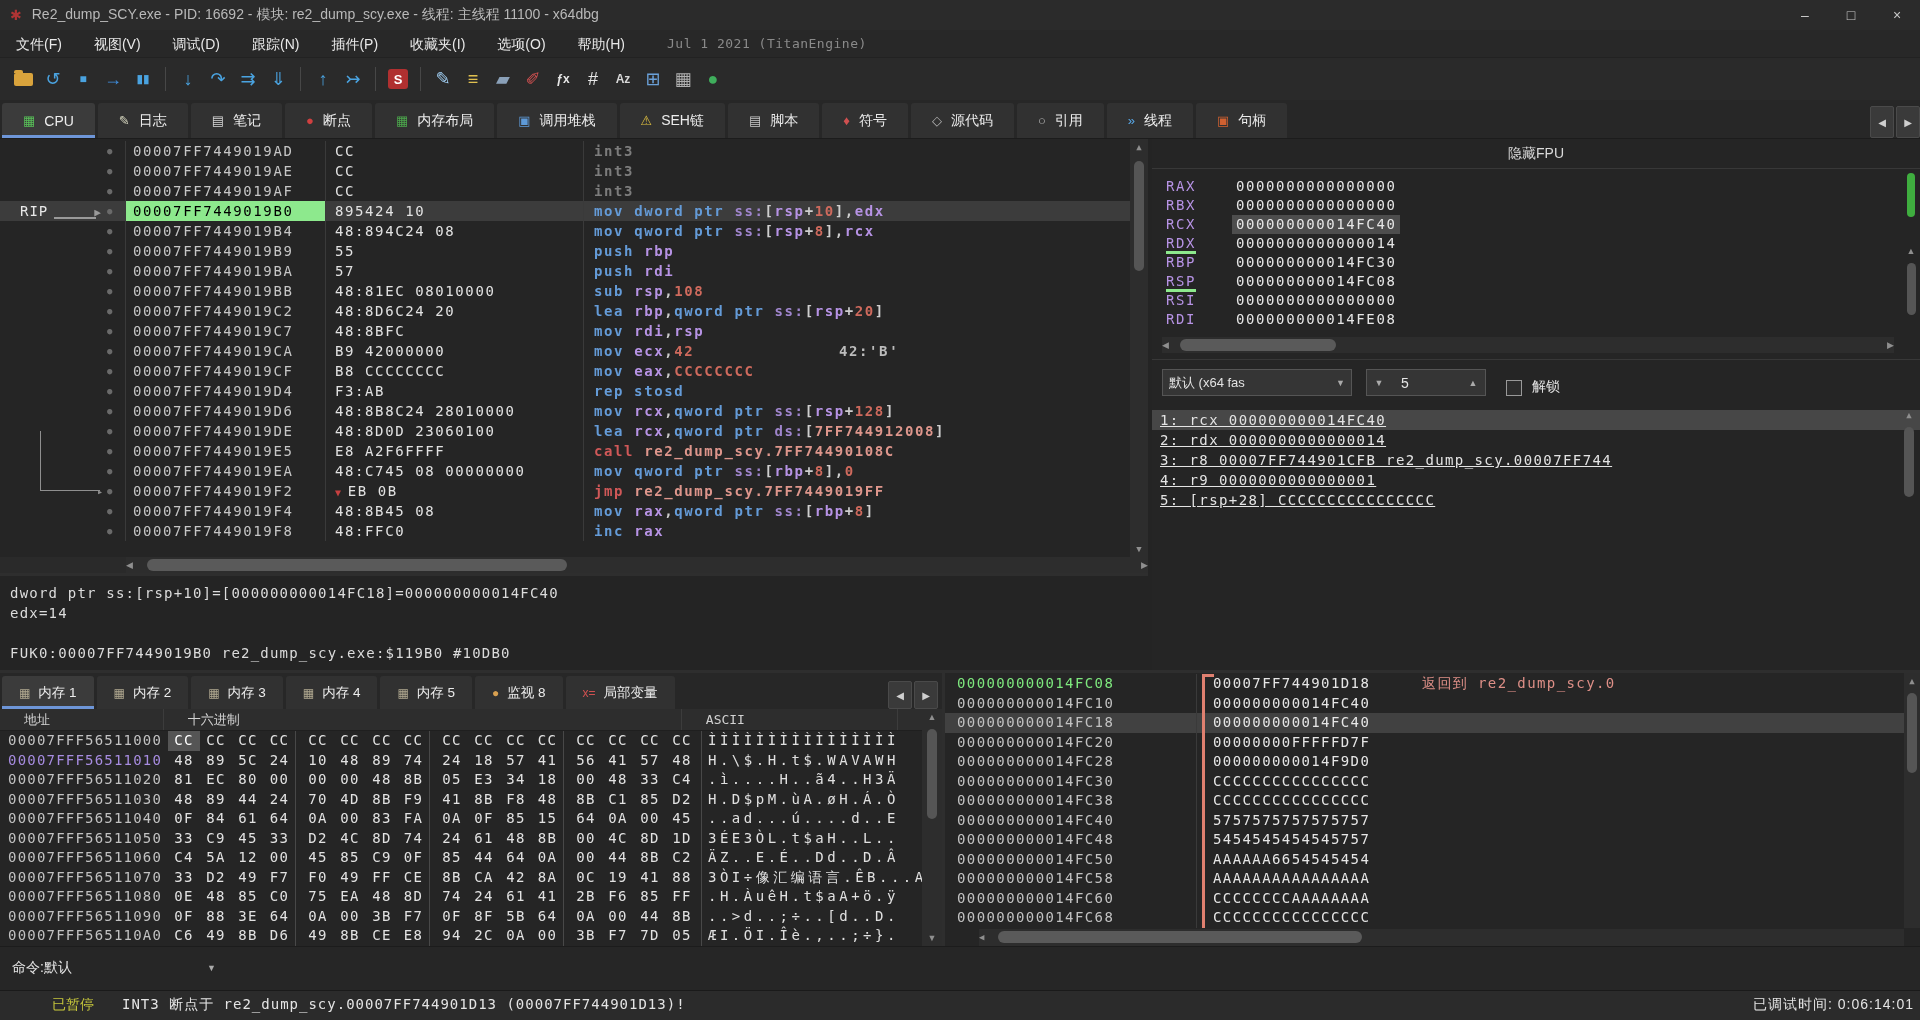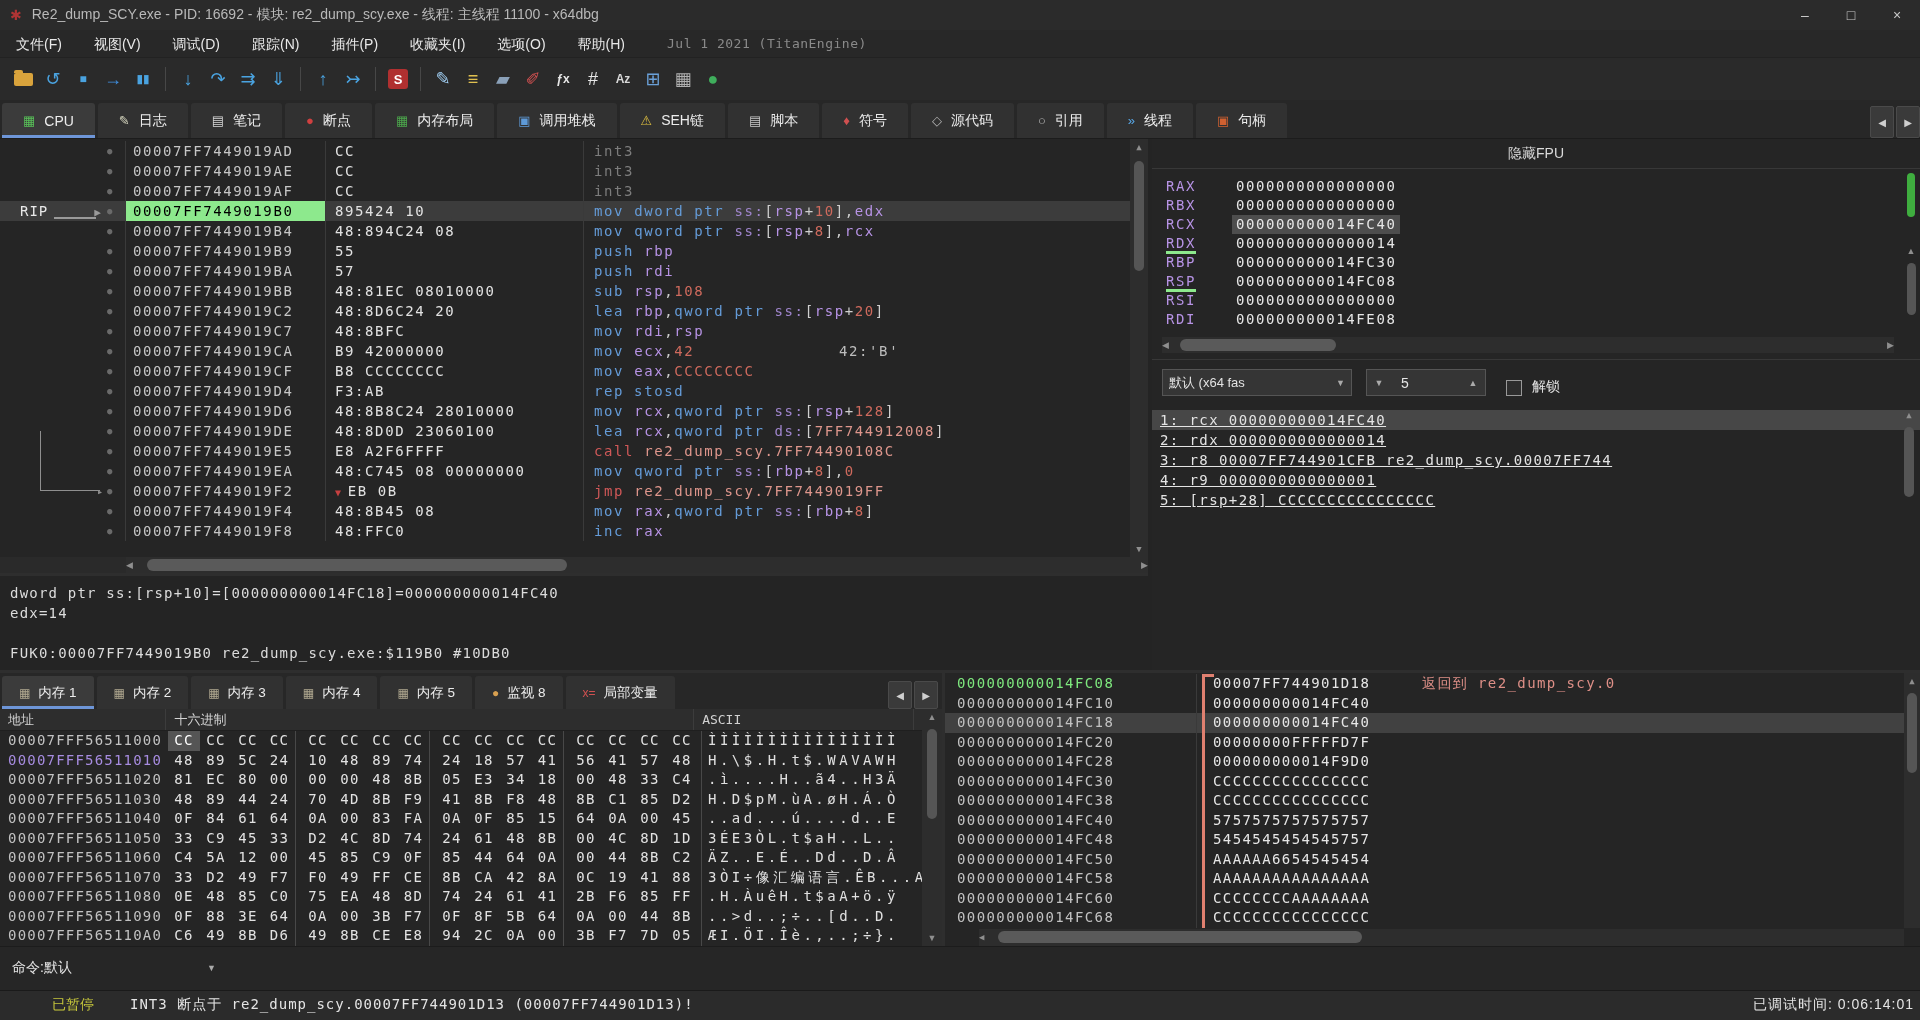--- a/index.html
+++ b/index.html
@@ -47,21 +47,21 @@
   .disasm { height:418px; background:#252525; position:relative; display:flex; overflow:hidden; }
   .dis-rows { flex:1; padding-top:2px; position:relative; overflow:hidden; }
   .drow { height:20px; line-height:20px; display:flex; font-size:14px; letter-spacing:1.6px; white-space:nowrap; }
   .drow.selrow { background:#3c3c3c; }
   .dgap { width:96px; flex:0 0 auto; }
   .ddot { width:30px; flex:0 0 auto; color:#6a6a6a; text-align:center; font-size:9px; border-right:1px solid #3a3a3a; }
   .daddr { width:200px; flex:0 0 auto; color:#c6c6c6; padding-left:7px; border-right:1px solid #3a3a3a; }
   .daddr.rip { background:#8de98d; color:#000; }
   .dbytes { width:258px; flex:0 0 auto; color:#e2e2e2; padding-left:9px; border-right:1px solid #3a3a3a; position:relative; }
   .jmpmark { color:#c64040; font-size:10px; margin-right:5px; }
-  .dinstr { flex:1; padding-left:10px; position:relative; }
+  .dinstr { flex:1; padding-left:10px; position:relative;font-weight:bold; }
   .dcmt { position:absolute; left:255px; top:0; color:#bdbdbd; }
   .tk-m{color:#649bd8;} .tk-r{color:#b793e5;} .tk-n{color:#cf6a5d;} .tk-w{color:#cfcfcf;}
   .tk-s{color:#9f85cc;} .tk-c{color:#d05858;} .tk-l{color:#de968c;} .tk-g{color:#7c7c7c;}
   .rip-marker { position:absolute; left:14px; display:flex; align-items:flex-end; color:#e8e8e8; font-size:14px; letter-spacing:1px;margin-left:6px; }
   .rip-line { width:42px; height:0; border-top:2px solid #9a9a9a; margin-left:6px; }
   .rip-arrow { color:#9a9a9a; font-size:11px; margin-left:-2px; }
   .jump-l { position:absolute; left:40px; width:60px; border-left:1px solid #8f8f8f; border-bottom:1px solid #8f8f8f; }
   .jump-l .jarr { position:absolute; right:-3px; bottom:-7px; color:#8f8f8f; font-size:10px; }
 
   
@@ -106,21 +106,21 @@
   .dump-col { width:945px; display:flex; flex-direction:column; border-right:3px solid #2e2e2e; background:#252525; }
   .dump-tabs { height:36px; background:#272727; display:flex; align-items:flex-end; padding-left:2px; }
   .dtab { height:33px; background:#313131; margin-right:3px; border-radius:3px 3px 0 0; display:flex; align-items:center; padding:0 17px; position:relative; }
   .dtab.active { background:#3b3b3b; }
   .dtab.active:after { content:''; position:absolute; left:0; right:0; bottom:0; height:3px; background:#6e96d8; }
   .dtabicon { font-size:12px; margin-right:8px; }
   .dtablabel { font-size:13.5px; color:#ececec; white-space:nowrap; }
   .dump-body { flex:1; display:flex; overflow:hidden; }
   .dump-table { flex:1; overflow:hidden; }
   .dump-header { height:22px; background:#2d2d2d; display:flex; font-size:13px; color:#d2d2d2; border-bottom:1px solid #1f1f1f; }
-  .dh { line-height:21px; padding-left:8px; border-right:1px solid #3c3c3c; }
+  .dh { line-height:21px; padding-left:24px; border-right:1px solid #3c3c3c; }
   .dh1{width:168px;} .dh2{width:533px;} .dh3{width:222px;} .dh4{flex:1;border-right:none;}
   .hexrow { height:19.5px; line-height:19.5px; display:flex; font-size:14px; letter-spacing:1.2px; white-space:nowrap; }
   .haddr { width:168px; flex:0 0 auto; color:#c2c2c2; padding-left:8px; }
   .haddr.p { color:#a78ce0; }
   .hbytes { width:533px; flex:0 0 auto; display:flex; }
   .hb { width:32px; text-align:center; color:#e2e2e2; }
   .hb.gsep { border-right:1px solid #484848; margin-right:6px; }
   .hb.bsel { background:#555; color:#fff; }
   .hascii { width:222px; color:#e0e0e0; letter-spacing:3.5px; padding-left:6px; border-left:1px solid #484848; }
 
@@ -142,21 +142,21 @@
   
   .cmdbar { flex:0 0 44px; background:#262626; display:flex; align-items:center; border-top:1px solid #1c1c1c; }
   .cmd-label { font-size:14px; color:#e4e4e4; margin-left:12px; white-space:nowrap; }
   .cmd-input { flex:1; height:30px; margin:0 16px 0 10px; background:#3a3a3a; border:none; border-radius:3px; color:#dddddd; font-size:14px; padding:0 12px; font-family:"DejaVu Sans Mono",monospace; outline:none; }
   .cmd-input::placeholder { color:#787878; }
   .cmd-profile { width:190px; display:flex; align-items:center; padding-right:18px; }
   .cmd-profile .p-label { font-size:14px; color:#e4e4e4; }
   .cmd-profile .caret { margin-left:auto; font-size:9px; color:#aaa; }
   .statusbar { flex:1; background:#2b2b2b; display:flex; align-items:center; border-top:1px solid #1a1a1a; }
   .st-state { margin-left:52px; font-size:14px; color:#c6c63c; white-space:nowrap; }
-  .st-msg { margin-left:36px; font-size:14px; letter-spacing:1px; color:#e4e4e4; white-space:nowrap; }
+  .st-msg { margin-left:28px; font-size:14px; letter-spacing:1px; color:#e4e4e4; white-space:nowrap; }
   .st-time { margin-left:auto; margin-right:6px; font-size:14px; letter-spacing:1px; color:#e4e4e4; white-space:nowrap; }
 </style>
 </head>
 <body>
 
 <div class="window">
 
   <div class="titlebar">
     <span class="bug">✱</span>
     <span class="title-text">Re2_dump_SCY.exe - PID: 16692 - 模块: re2_dump_scy.exe - 线程: 主线程 11100 - x64dbg</span>

